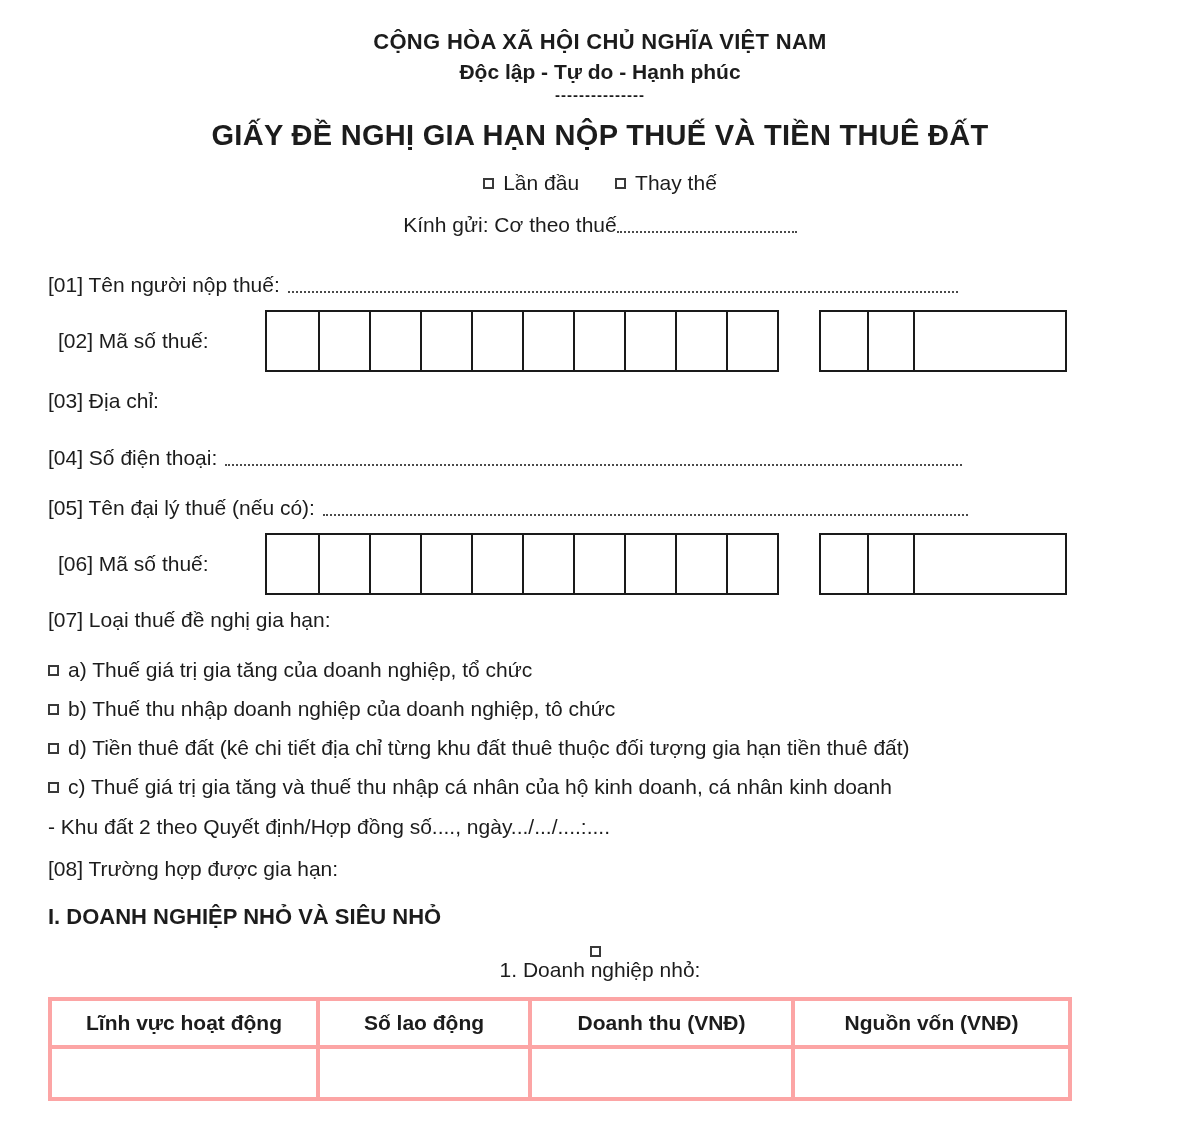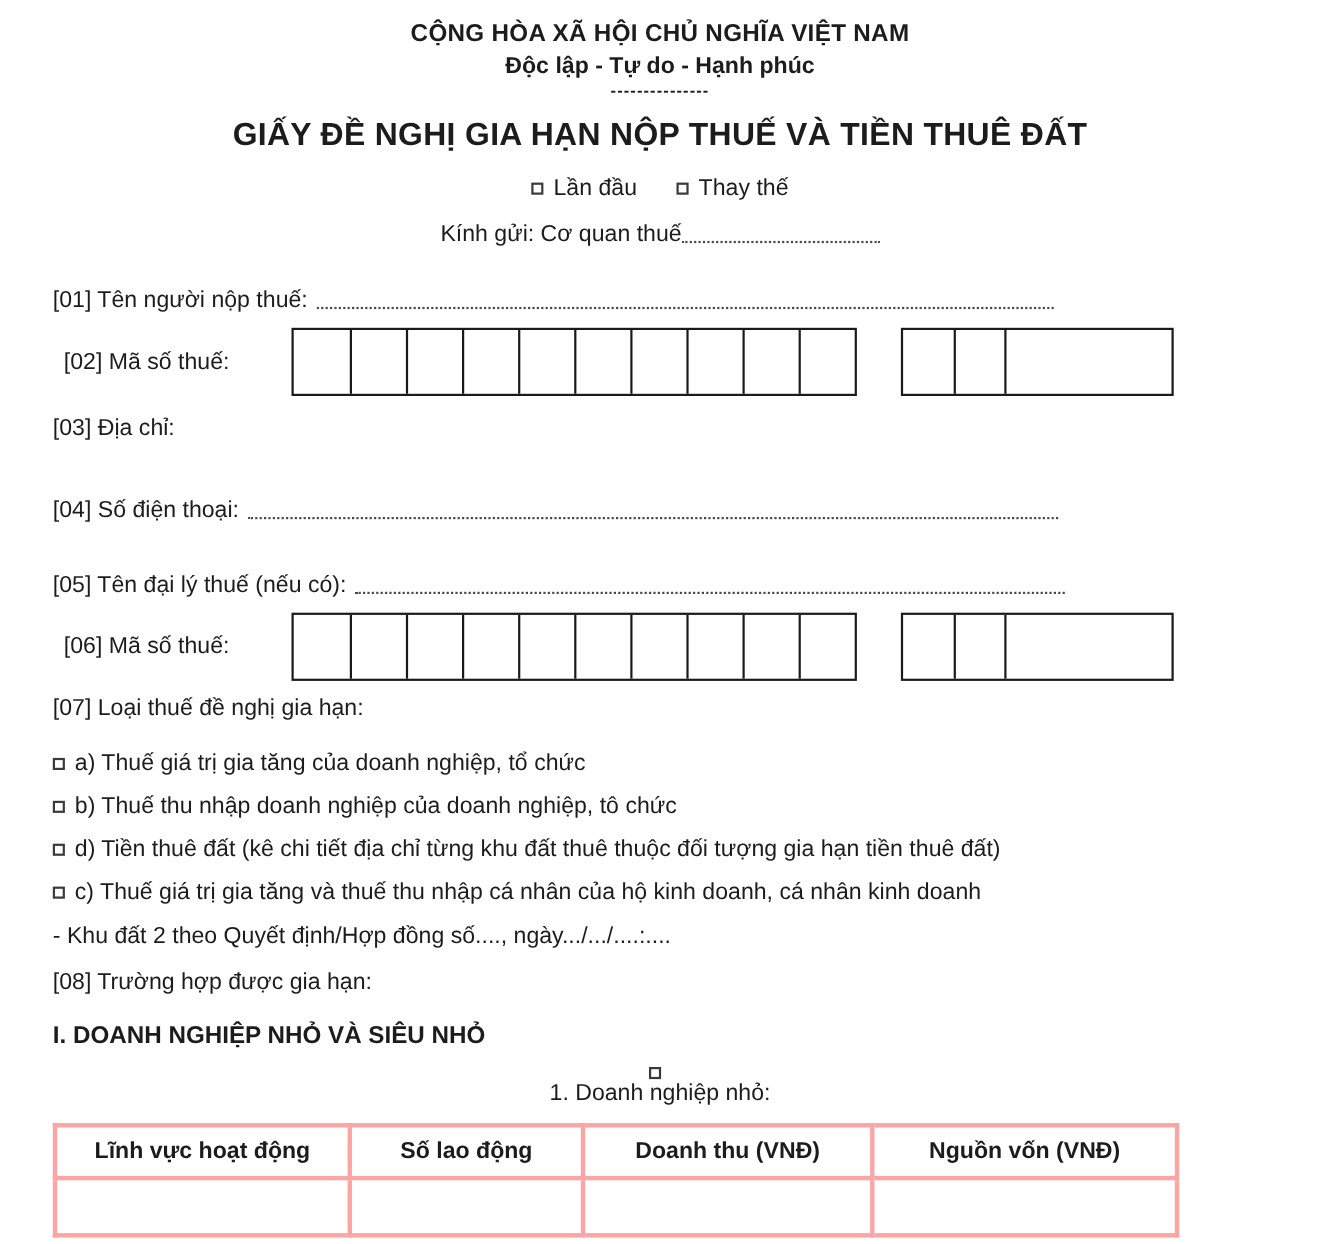--- a/index.html
+++ b/index.html
@@ -4,21 +4,21 @@
 <style>
   * { box-sizing: border-box; }
   html, body { margin: 0; padding: 0; background: #ffffff; }
   body {
     width: 1200px; height: 1131px;
     font-family: "Liberation Sans", sans-serif;
     color: #1c1c1c;
   }
   .page {
     width: 1200px; height: 1131px;
-    padding: 16px 48px 0 48px;
+    padding: 28px 48px 0 48px;
     overflow: hidden;
     background: #ffffff;
   }
 
   
   .doc-header { text-align: center; }
   .national-title { font-weight: bold; font-size: 22px; line-height: 28px; letter-spacing: 0.3px; }
   .motto { font-weight: bold; font-size: 21px; line-height: 28px; margin-top: 2px; }
   .divider-dashes { font-weight: bold; font-size: 15px; line-height: 14px; margin-top: 2px; letter-spacing: 1px; }
   .form-title { font-weight: bold; font-size: 29px; line-height: 34px; margin: 16px 0 0 0; letter-spacing: 0.3px; }
@@ -72,21 +72,21 @@
   table.biz-table {
     border-collapse: collapse; table-layout: fixed;
     width: 1020px; margin-top: 14px;
   }
   .biz-table th, .biz-table td { border: 4px solid #fca5a5; padding: 0 6px; }
   .biz-table th { height: 48px; font-size: 21px; font-weight: bold; text-align: center; }
   .biz-table td { height: 52px; }
   .col-1 { width: 268px; } .col-2 { width: 212px; } .col-3 { width: 263px; } .col-4 { width: 277px; }
 
   
-  .mt-34 { margin-top: 34px; } .mt-26 { margin-top: 42px; text-align: center; } .mt-24 { margin-top: 24px; }
+  .mt-34 { margin-top: 34px; } .mt-26 { margin-top: 24px; text-align: center; } .mt-24 { margin-top: 24px; }
   .mt-16 { margin-top: 16px; flex-direction: column; } .mt-14 { margin-top: 14px; } .mt-13 { margin-top: 13px; }
   .mt-12 { margin-top: 12px; }
   .mr-194 { margin-right: 194px; } .mr-190 { margin-right: 190px; }
   .mr-184 { margin-right: 184px; } .mr-344 { margin-right: 344px; }
 </style>
 </head>
 <body>
 
 <div class="page">
 
@@ -101,21 +101,21 @@
         <span class="cb"></span>
         <span>Lần đầu</span>
       </span>
       <span class="submission-opt">
         <span class="cb"></span>
         <span>Thay thế</span>
       </span>
     </div>
 
     <div class="recipient-row">
-      <span>Kính gửi: Cơ quan thuế</span>
+      <span>Kính gửi: Cơ theo thuế</span>
       <span class="leader-fixed"></span>
     </div>
   </div>
 
   <div class="field-line mt-34">
     <span>[01] Tên người nộp thuế:</span>
     <span class="leader mr-194"></span>
   </div>
 
   <div class="mst-row mt-12">

